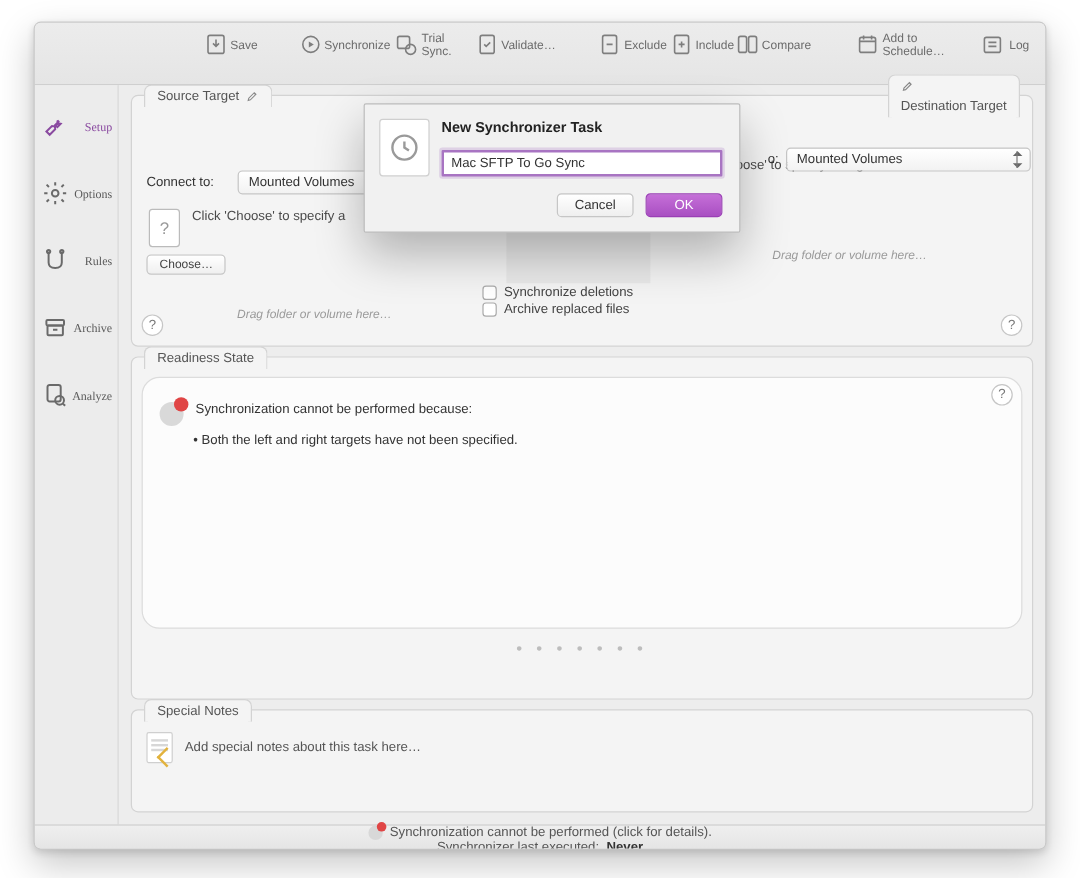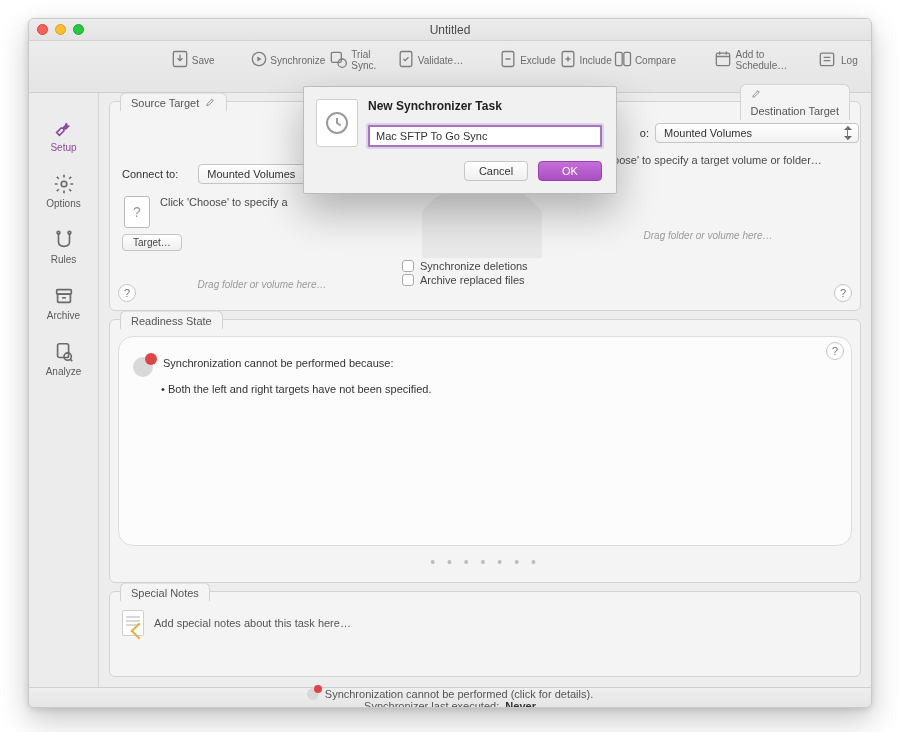--- a/index.html
+++ b/index.html
@@ -59,22 +59,22 @@
   }
   .toolbar-label{font-size:10px;color:#6b6b6b;margin-top:2px;}
   .tb-svg{width:20px;height:20px;stroke:#7e7e7e;fill:none;stroke-width:1.6;}
   
   .body{ flex:1; display:flex; }
   .sidebar{
     width:70px; background:#ececec; border-right:1px solid #d5d5d5;
     display:flex; flex-direction:column; align-items:center; padding-top:8px;
   }
   .sidebar-item{
-    width:60px; height:52px; display:flex;flex-direction:column;align-items:center;justify-content:flex-end;
-    color:#5b5b5b; border-radius:6px; margin-bottom:4px;
+    width:60px; height:52px; display:flex;flex-direction:row;align-items:center;justify-content:space-between;
+    color:#5b5b5b; border-radius:6px; margin-bottom:4px;font-family:Liberation Serif, serif;
   }
   .sidebar-item:first-child{ color:#8a4aa0;}
   .sidebar-icon{width:24px;height:24px;display:flex;align-items:center;justify-content:center;}
   .sidebar-label{font-size:10px;margin-top:2px;}
   .main{
     flex:1; background:#ededed; padding:8px 10px 10px;
     display:flex; flex-direction:column; gap:8px;
   }
   
   .panel{
@@ -247,28 +247,20 @@
   }
   .partial-label{color:#333; text-align:right; width:20px;}
   .partial-select{flex:1;}
   .pencil{width:11px;height:11px;display:inline-block;}
 </style>
 </head>
 <body>
 
 <div class="window">
 
-  <div class="titlebar">
-    <div class="traffic">
-      <div class="tl red"></div>
-      <div class="tl yellow"></div>
-      <div class="tl green"></div>
-    </div>
-    <div class="titlebar-title">Untitled</div>
-  </div>
 
   <div class="toolbar">
     <div class="toolbar-gap-l"></div>
     <div class="toolbar-gap-l"></div>
     <div class="toolbar-item">
       <div class="toolbar-icon">
         <svg class="tb-svg" viewBox="0 0 24 24">
             <rect x="4" y="3" width="16" height="18" rx="2"></rect>
             <path d="M12 7v7M9 11l3 3 3-3"></path>
           </svg>
@@ -431,21 +423,21 @@
                 <span class="target-label">Connect to:</span>
                 <div class="select">
                   <span>Mounted Volumes</span>
                   <span class="select-arrows"></span>
                 </div>
               </div>
               <div class="target-body">
                 <div class="doc-icon"></div>
                 <div class="hint-text">Click 'Choose' to specify a</div>
               </div>
-              <button class="choose-btn">Target…</button>
+              <button class="choose-btn">Choose…</button>
               <div class="drag-hint">Drag folder or volume here…</div>
             </div>
 
             <div class="center-col">
               <div class="circle-ghost"></div>
               <label class="check-row">
                 <span class="chk"></span>
                 <span>Synchronize deletions</span>
               </label>
               <label class="check-row">

